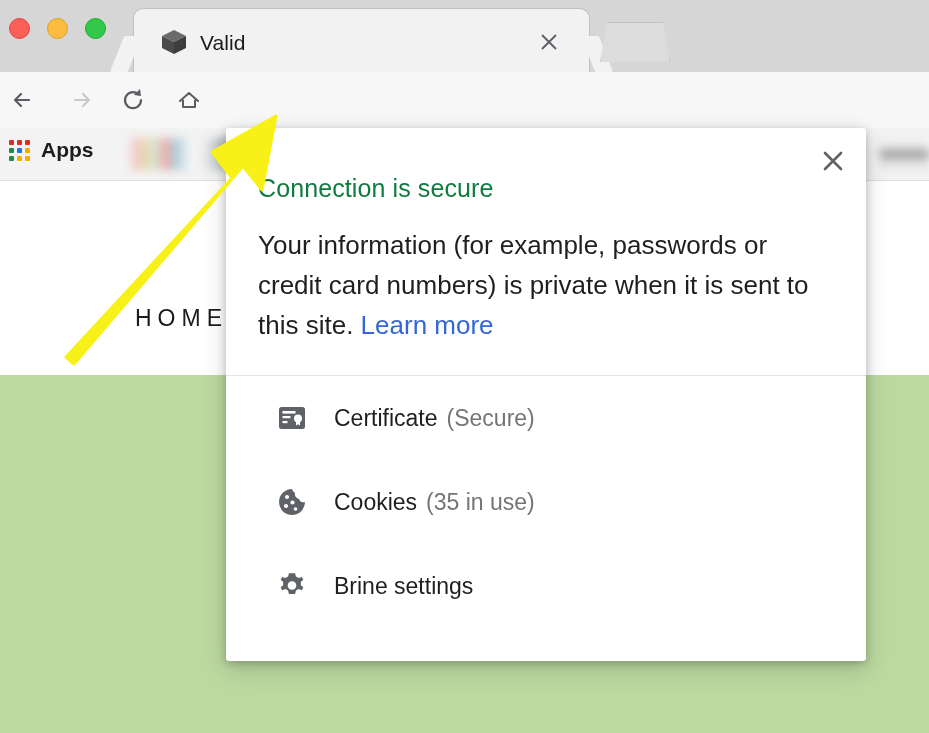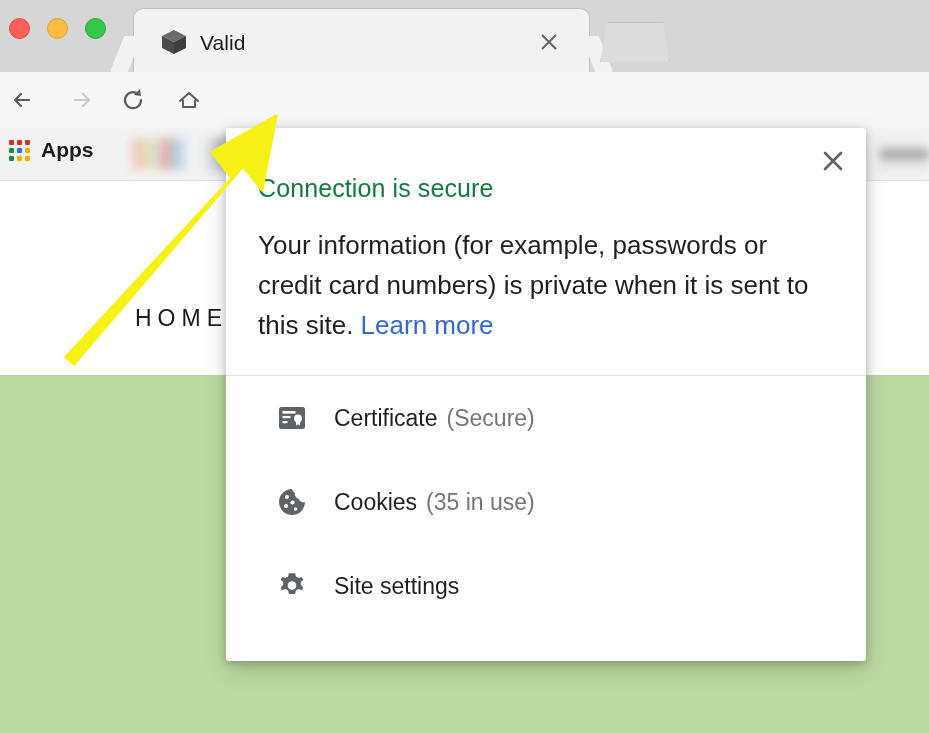--- a/index.html
+++ b/index.html
@@ -475,21 +475,21 @@
         <span class="menu-sub">(35 in use)</span>
       </div>
 
       <div class="menu-item">
         <span class="menu-icon">
           <svg viewBox="0 0 32 32" width="32" height="32">
             <path d="M16 3.2 l3.1 0 0.8 3.4 a10 10 0 0 1 2.6 1.5 l3.3 -1.1 1.5 2.7 -2.5 2.4 a10 10 0 0 1 0 3 l2.5 2.4 -1.5 2.7 -3.3 -1.1 a10 10 0 0 1 -2.6 1.5 l-0.8 3.4 -3.1 0 -3.1 0 -0.8 -3.4 a10 10 0 0 1 -2.6 -1.5 l-3.3 1.1 -1.5 -2.7 2.5 -2.4 a10 10 0 0 1 0 -3 l-2.5 -2.4 1.5 -2.7 3.3 1.1 a10 10 0 0 1 2.6 -1.5 l0.8 -3.4 z" fill="#5f6368"></path>
             <circle cx="16" cy="15.5" r="4.3" fill="#ffffff"></circle>
           </svg>
         </span>
-        <span class="menu-label">Site settings</span>
+        <span class="menu-label">Brine settings</span>
         <span class="menu-sub"></span>
       </div>
 
     </div>
   </div>
 
   <div class="arrow-layer">
     <svg width="929" height="733" viewBox="0 0 929 733">
       <path d="M66 357 L232 178 L212 152 L276 116 L262 190 L243 166 L74 364 Z" fill="#f7f117" stroke="#f7f117" stroke-width="3" stroke-linejoin="round"></path>
     </svg>

